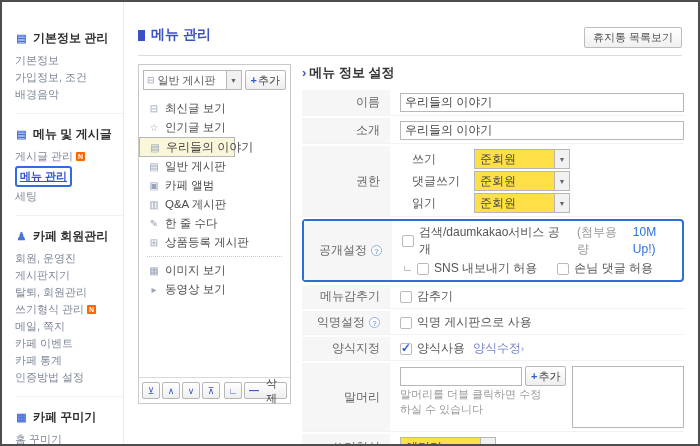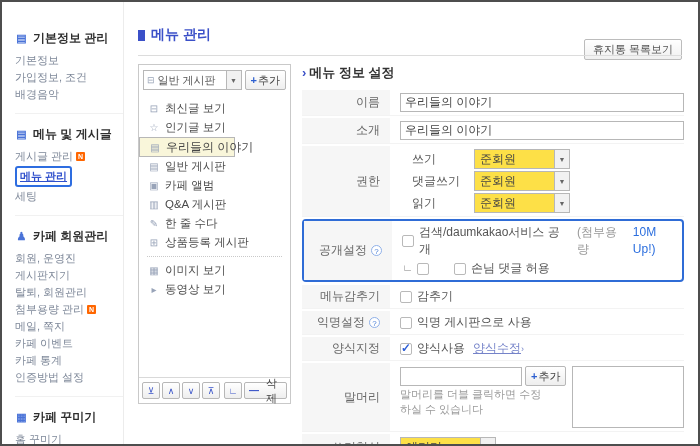--- a/index.html
+++ b/index.html
@@ -12,21 +12,21 @@
   .side-section + .side-section { border-top:1px solid #f1f1f1; padding-top:12px; }
   .side-title { font-size:12px; font-weight:bold; color:#2e2e2e; margin-bottom:5px; display:flex; align-items:center; gap:5px; white-space:nowrap; }
   .sicon { color:#4a73d8; font-size:11px; width:13px; text-align:center; flex-shrink:0; }
   .side-item { font-size:11px; color:#7e8899; line-height:17px; white-space:nowrap; cursor:pointer; }
   .selected-link { display:inline-block; border:2px solid #2e6de0; border-radius:3px; padding:0 3px; margin:1px 0; color:#3050cc; font-weight:bold; text-decoration:underline; background:#fff; }
   .badge { display:inline-block; width:9px; height:9px; background:#f60; color:#fff; font-size:7px; line-height:9px; text-align:center; border-radius:1px; margin-left:3px; vertical-align:1px; font-weight:bold; }
 
   
   .page-title { position:absolute; left:136px; top:24px; font-size:14px; font-weight:bold; color:#3b50c8; display:flex; align-items:center; gap:6px; }
   .bullet { width:7px; height:11px; background:#3b50c8; display:inline-block; }
-  .trash-btn { position:absolute; right:16px; top:25px; height:21px; padding:0 8px; font-size:11px; color:#555; border:1px solid #bcbcbc; border-radius:2px; background:linear-gradient(#fff,#f0f0f0); display:flex; align-items:center; cursor:pointer;margin-top:12px; }
+  .trash-btn { position:absolute; right:16px; top:25px; height:21px; padding:0 8px; font-size:11px; color:#555; border:1px solid #bcbcbc; border-radius:2px; background:linear-gradient(#fff,#f0f0f0); display:flex; align-items:center; cursor:pointer; }
   .title-hr { position:absolute; left:136px; right:16px; top:53px; border-top:1px solid #dcdcdc; }
 
   
   .tree { position:absolute; left:136px; top:62px; width:153px; height:340px; border:1px solid #c9c9c9; display:flex; flex-direction:column; background:#fff; }
   .tree-head { padding:5px 4px 6px; display:flex; gap:3px; }
   .mini-select { display:flex; align-items:center; border:1px solid #b7b7b7; height:20px; flex:1; font-size:11px; color:#555; cursor:pointer; background:#fff; }
   .mini-select .msicon { color:#9aa5b8; font-size:9px; padding:0 3px; }
   .mini-select .mstext { flex:1; white-space:nowrap; overflow:hidden; }
   .caret-btn { width:15px; height:18px; border-left:1px solid #b7b7b7; background:#f1f1f1; font-size:7px; color:#666; display:flex; align-items:center; justify-content:center; }
   .add-btn { height:20px; border:1px solid #b7b7b7; border-radius:2px; background:linear-gradient(#fff,#eee); font-size:11px; color:#444; padding:0 5px; display:flex; align-items:center; cursor:pointer; flex-shrink:0; }
@@ -59,21 +59,21 @@
   .cb { width:12px; height:12px; border:1px solid #b9b9b9; border-radius:2px; background:#fff; display:inline-block; margin-right:5px; flex-shrink:0; position:relative; cursor:pointer; vertical-align:-2px; }
   .cb.on::after { content:"✓"; position:absolute; left:0; top:-3px; font-size:12px; font-weight:bold; color:#2d5ed6; }
   .help { display:inline-block; width:11px; height:11px; border:1px solid #8fb0e8; border-radius:50%; color:#4a7fd6; font-size:8px; line-height:11px; text-align:center; margin-left:4px; background:#fff; cursor:pointer; flex-shrink:0; }
   .blue-wrap { border:2px solid #2f6cd6; border-radius:4px; margin:2px 0 3px; }
   .blue-wrap .frow { margin-bottom:0; border-bottom:none; }
   .vis-line { display:flex; align-items:center; line-height:17px; }
   .gray-note { color:#999; margin-left:6px; }
   .blue-note { color:#2b6ede; font-weight:normal; margin-left:4px; }
   .indent-char { color:#aaa; margin-right:4px; font-size:11px; }
   .gap20 { width:20px; flex-shrink:0; }
-  .form-link { color:#7583c9; text-decoration:underline; margin-left:8px; cursor:pointer; }
+  .form-link { color:#7583c9; margin-left:8px; cursor:pointer; }
   .link-caret { color:#7583c9; font-size:9px; }
   .prefix-wrap { display:flex; width:100%; align-items:flex-start; }
   .prefix-left { width:168px; flex-shrink:0; }
   .prefix-top { display:flex; gap:3px; align-items:center; }
   .prefix-top .text-input { width:122px; height:19px; }
   .prefix-help { font-size:11px; color:#9b9b9b; margin-top:1px; line-height:15px; width:150px; }
   .prefix-box { flex:1; height:62px; border:1px solid #b7b7b7; margin-left:4px; background:#fff; }
 </style>
 </head>
 <body>
@@ -108,21 +108,21 @@
 
     <div class="side-section">
       <div class="side-title">
         <span class="sicon">♟</span>
         <span>카페 회원관리</span>
       </div>
       <div class="side-item">회원, 운영진</div>
       <div class="side-item">게시판지기</div>
       <div class="side-item">탈퇴, 회원관리</div>
       <div class="side-item">
-        <span>첨부용량 관리</span><span class="badge">N</span>
+        <span>쓰기형식 관리</span><span class="badge">N</span>
       </div>
       <div class="side-item">메일, 쪽지</div>
       <div class="side-item">카페 이벤트</div>
       <div class="side-item">카페 통계</div>
       <div class="side-item">인증방법 설정</div>
     </div>
 
     <div class="side-section">
       <div class="side-title">
         <span class="sicon">▦</span>
@@ -266,20 +266,21 @@
         <div class="fcontent col">
           <div class="vis-line">
             <span class="cb"></span>
             <span>검색/daumkakao서비스 공개</span>
             <span class="gray-note">(첨부용량</span>
             <span class="blue-note">10M Up!)</span>
           </div>
           <div class="vis-line">
             <span class="indent-char">ㄴ</span>
             <span class="cb"></span>
+            <span>SNS 내보내기 허용</span>
             <span class="gap20"></span>
             <span class="cb"></span>
             <span>손님 댓글 허용</span>
           </div>
         </div>
       </div>
     </div>
 
     <div class="frow">
       <div class="flabel">메뉴감추기</div>

